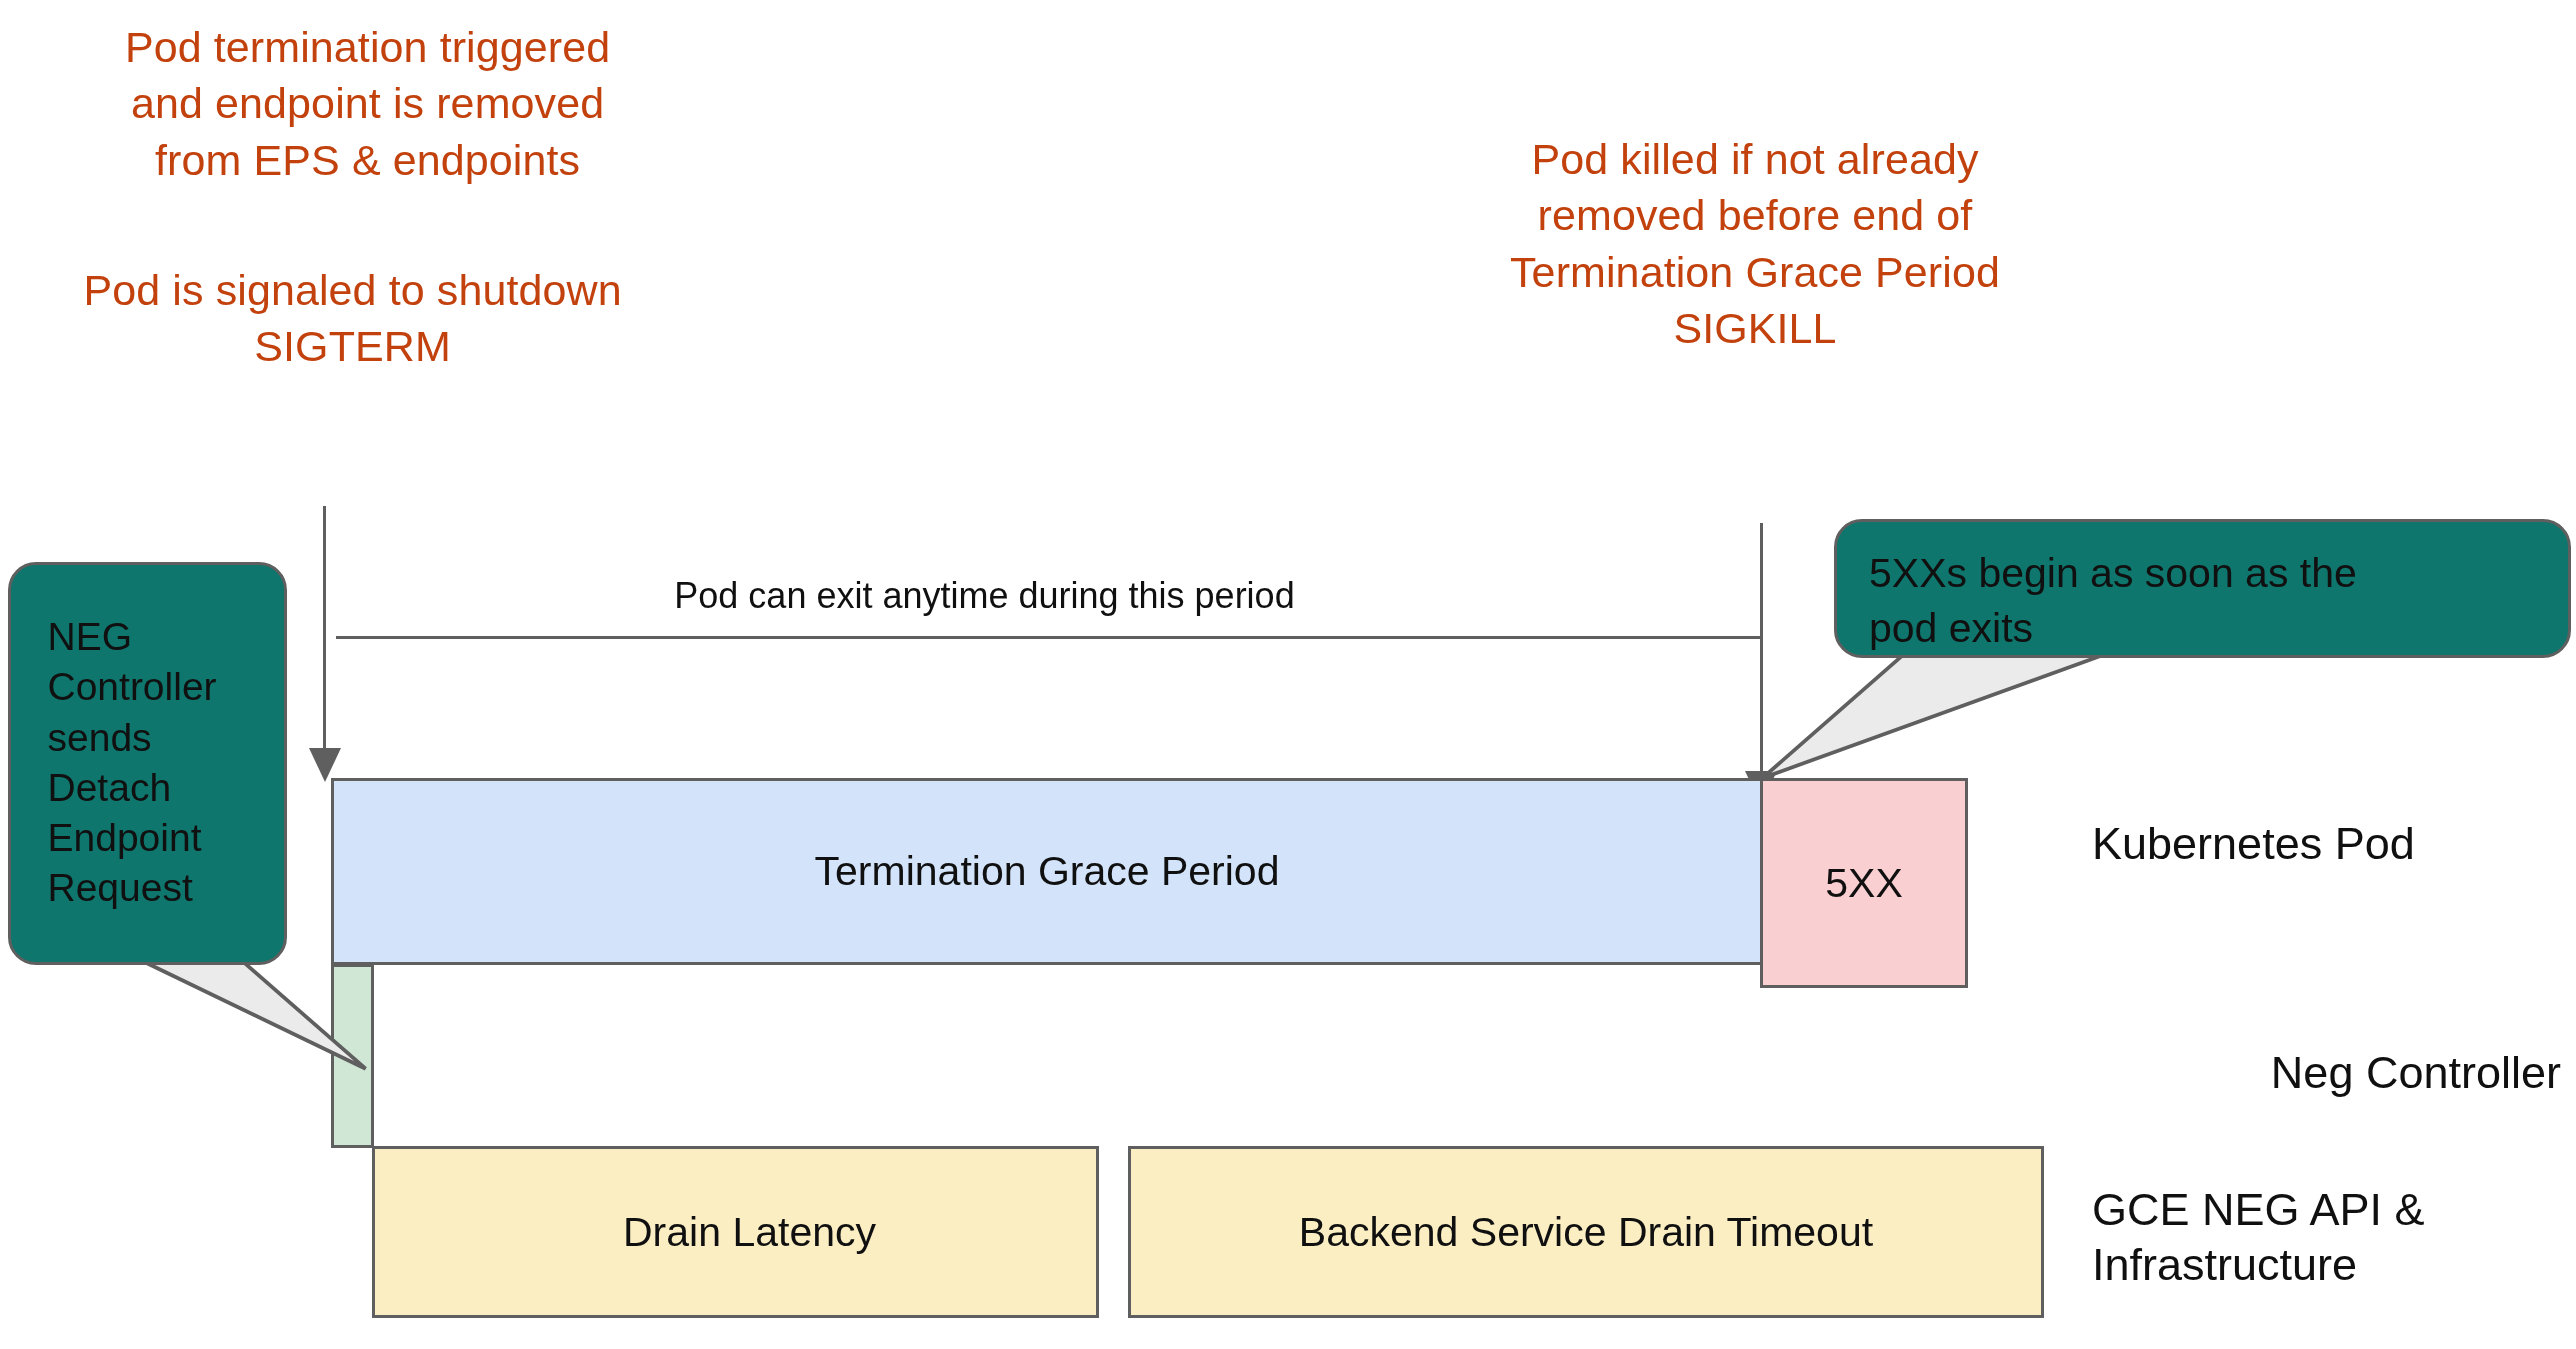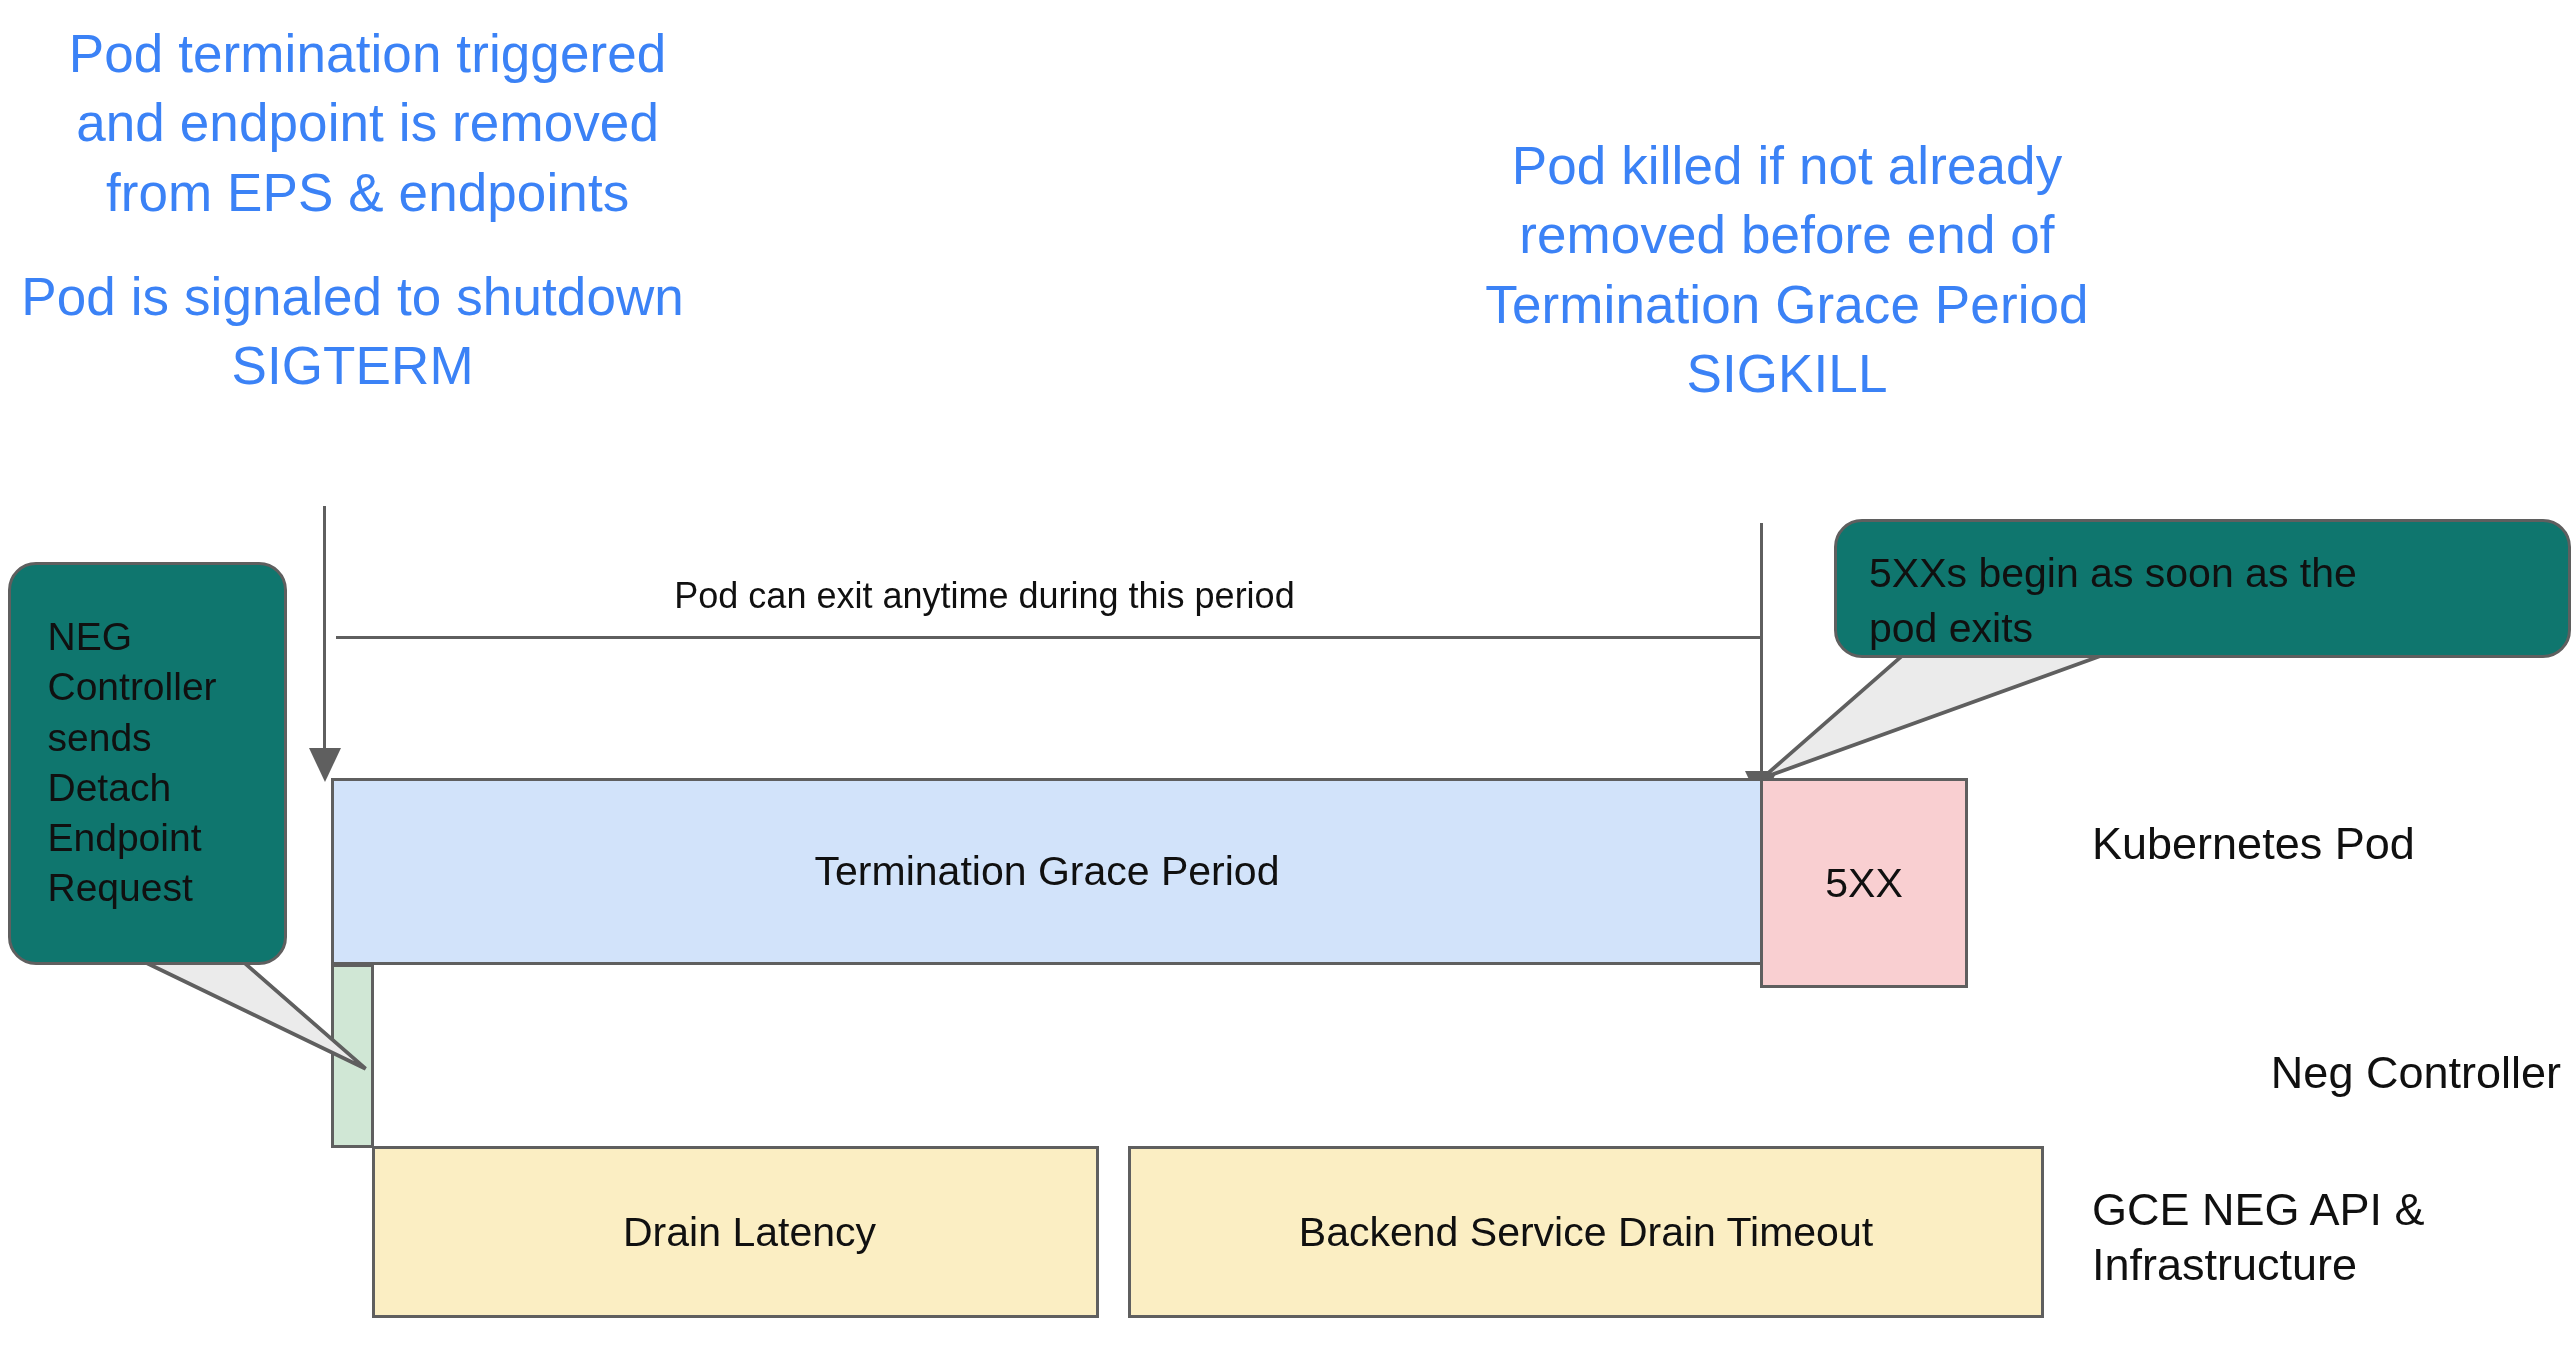--- a/index.html
+++ b/index.html
@@ -19,29 +19,29 @@
     position: absolute;
     inset: 0;
     width: 2576px;
     height: 1350px;
   }
 
   
   .note {
     position: absolute;
     text-align: center;
-    font-size: 53px;
+    font-size: 43px;
     line-height: 1.31;
-    color: #3b82f6;
+    color: #c2410c;
     white-space: pre-line;
     letter-spacing: 0.1px;
   }
   #note-termination { left: 20.6px;   top: 19px;  width: 694px; }
   #note-shutdown    { left: 5.6px;    top: 262px; width: 694px; }
-  #note-kill        { left: 1431px; top: 131px; width: 712px; text-align: center; }
+  #note-kill        { left: 1399px; top: 131px; width: 712px; text-align: center; }
 
   
   .span-label {
     position: absolute;
     font-size: 36px;
     line-height: 1.2;
     color: #101010;
     text-align: center;
   }
   #span-exit-label { left: 600px; top: 574px; width: 769px; }

